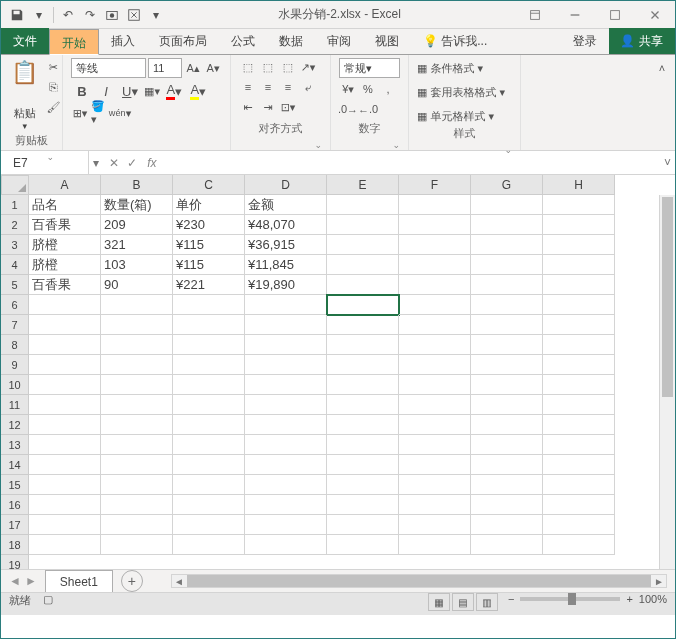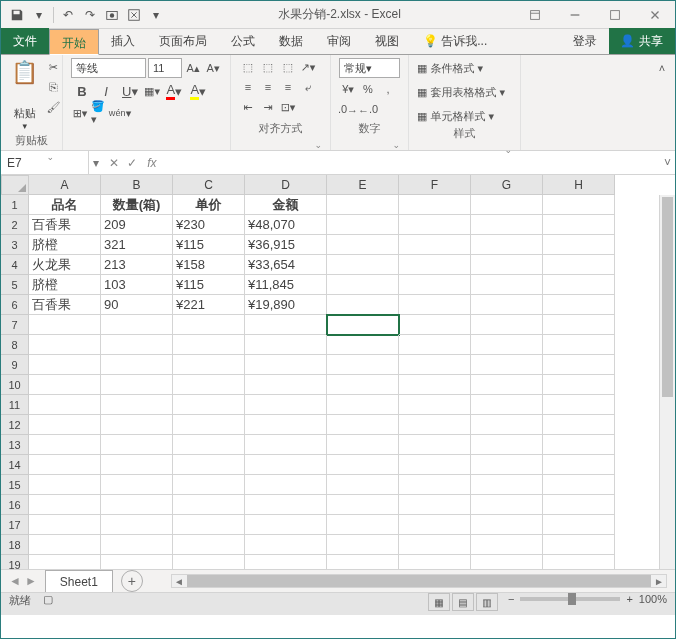--- a/index.html
+++ b/index.html
@@ -24,39 +24,39 @@
 .bigbtn{display:flex;flex-direction:column;align-items:center;padding:2px 4px;cursor:pointer}
 .bigbtn .ico{font-size:22px}
 .bigbtn .txt{font-size:11px;margin-top:20px}
 .col{display:flex;flex-direction:column;gap:2px;padding:0 2px}
 .row{display:flex;align-items:center;gap:2px}
 .ctrl{border:1px solid #ababab;background:#fff;height:20px;font-size:11px;padding:0 4px;display:flex;align-items:center}
 .ibtn{width:22px;height:22px;display:flex;align-items:center;justify-content:center;cursor:pointer;color:#555;font-size:13px}
 .ibtn.sm{width:18px;height:18px;font-size:11px}
 .mini{font-size:11px;color:#555;cursor:pointer;display:flex;align-items:center;gap:3px;height:20px}
 .namebox{height:24px;border-bottom:1px solid #d4d4d4;display:flex;align-items:center;background:#fff}
-.nb{width:88px;border-right:1px solid #d4d4d4;height:100%;display:flex;align-items:center;padding:0 6px;font-size:12px}
+.nb{width:88px;border-right:1px solid #d4d4d4;height:100%;display:flex;align-items:center;padding:0 12px;font-size:12px}
 .nb-dd{padding:0 4px;color:#777;cursor:pointer}
 .fxbtns{display:flex;padding:0 6px;gap:8px;color:#888}
 .fxbtns span{cursor:pointer}
 .fx{padding:0 4px;font-style:italic;color:#888}
 .grid{position:relative;height:394px;background:#fff;overflow:hidden}
 .ghead{display:flex;height:20px}
 .sel-all{width:28px;border:1px solid #ccc;background:#e6e6e6;position:relative}
 .sel-all::after{content:'';position:absolute;right:2px;bottom:2px;border-left:8px solid transparent;border-bottom:8px solid #a8a8a8}
 .ch{flex:0 0 72px;border-right:1px solid #ccc;border-bottom:1px solid #ccc;background:#e6e6e6;text-align:center;line-height:20px;font-size:12px;cursor:pointer}
 .ch.wide{flex:0 0 82px}
 .gbody{display:flex}
 .rowhdrs{width:28px}
 .rh{height:20px;border-right:1px solid #ccc;border-bottom:1px solid #ccc;background:#e6e6e6;text-align:center;line-height:20px;font-size:11px;cursor:pointer}
 .cells{position:relative}
 .crow{display:flex;height:20px}
 .cell{flex:0 0 72px;border-right:1px solid #d4d4d4;border-bottom:1px solid #d4d4d4;padding:0 3px;line-height:20px;font-size:13px;cursor:cell;white-space:nowrap}
 .cell.wide{flex:0 0 82px}
-.cell.hdr{font-weight:bold;text-align:center}
+.cell.hdr{font-weight:normal;}
 .cell.num{}
 .cell.selected{outline:2px solid #217346;outline-offset:-1px;background:#fff}
 .vscroll{position:absolute;right:0;top:20px;bottom:0;width:16px;background:#f0f0f0;border-left:1px solid #d4d4d4}
 .vthumb{position:absolute;left:2px;right:2px;top:2px;height:200px;background:#c1c1c1}
 .sheets{height:24px;border-top:1px solid #d4d4d4;border-bottom:1px solid #d4d4d4;display:flex;align-items:center;background:#f3f2f1}
 .navsh{display:flex;gap:4px;padding:0 8px;color:#999}
 .navsh span{cursor:pointer}
 .sheet-tab{background:#fff;border:1px solid #aeaeae;border-bottom:none;padding:0 14px;height:22px;line-height:22px;font-size:12px;cursor:pointer}
 .addsh{width:22px;height:22px;display:flex;align-items:center;justify-content:center;border:1px solid #aeaeae;border-radius:50%;margin-left:8px;cursor:pointer;color:#666;font-size:14px}
 .hscroll{flex:1;margin:0 8px;height:14px;background:#f0f0f0;border:1px solid #d4d4d4;position:relative;display:flex;align-items:center}
@@ -316,30 +316,20 @@
           <div class="cell">脐橙</div>
           <div class="cell num">321</div>
           <div class="cell num">¥115</div>
           <div class="cell wide num">¥36,915</div>
           <div class="cell"></div>
           <div class="cell"></div>
           <div class="cell"></div>
           <div class="cell"></div>
         </div>
         <div class="crow">
-          <div class="cell">火龙果</div>
-          <div class="cell num">213</div>
-          <div class="cell num">¥158</div>
-          <div class="cell wide num">¥33,654</div>
-          <div class="cell"></div>
-          <div class="cell"></div>
-          <div class="cell"></div>
-          <div class="cell"></div>
-        </div>
-        <div class="crow">
           <div class="cell">脐橙</div>
           <div class="cell num">103</div>
           <div class="cell num">¥115</div>
           <div class="cell wide num">¥11,845</div>
           <div class="cell"></div>
           <div class="cell"></div>
           <div class="cell"></div>
           <div class="cell"></div>
         </div>
         <div class="crow">

